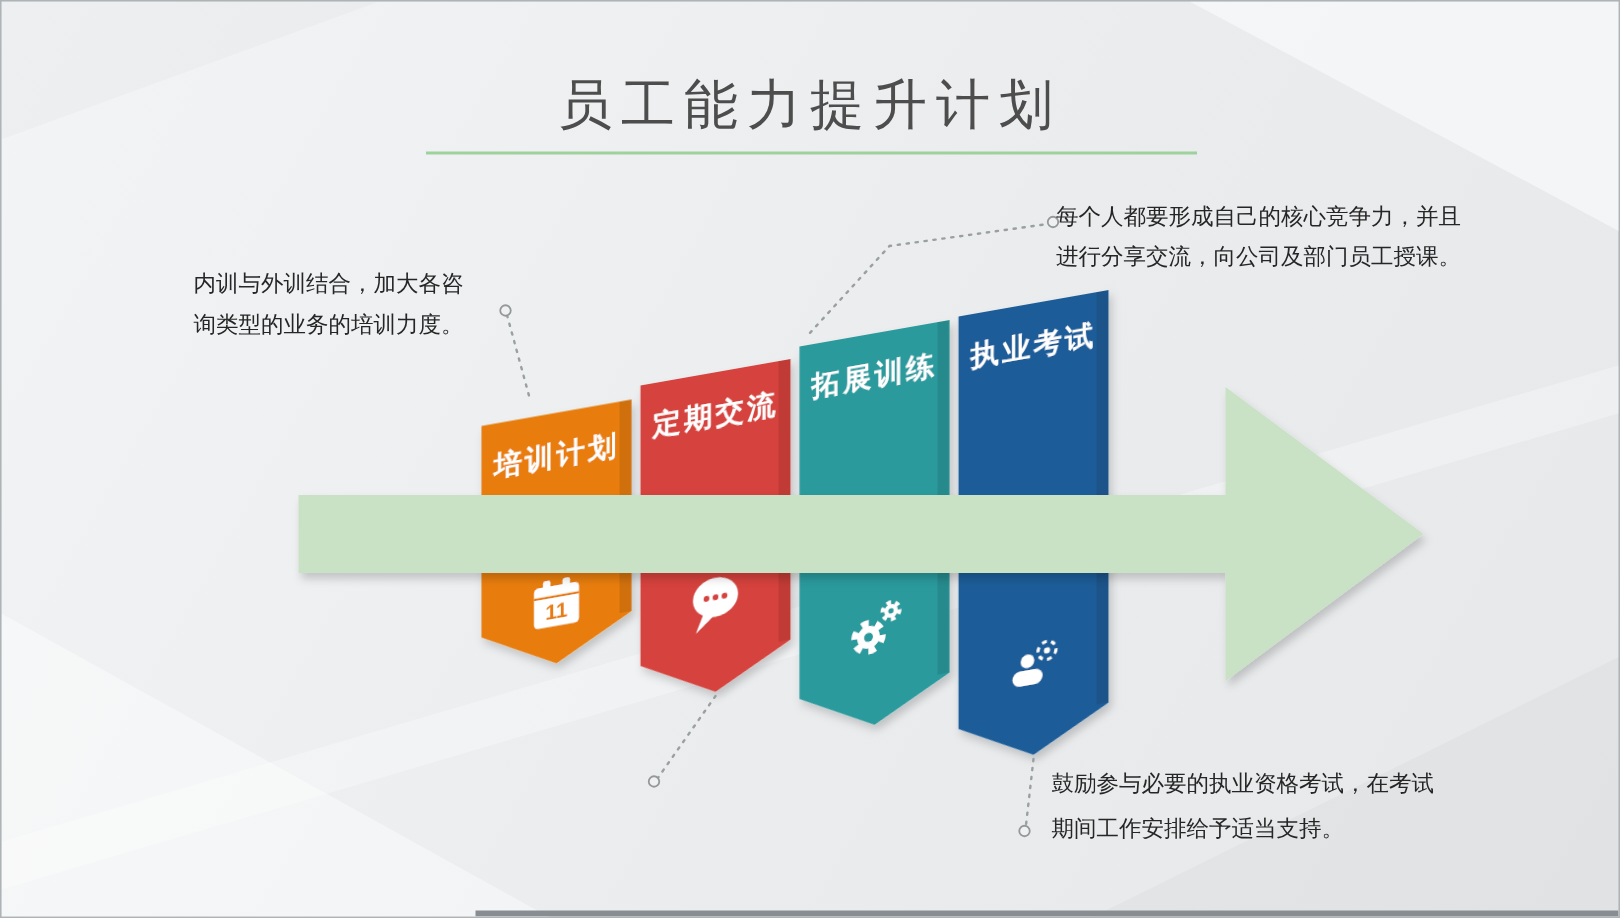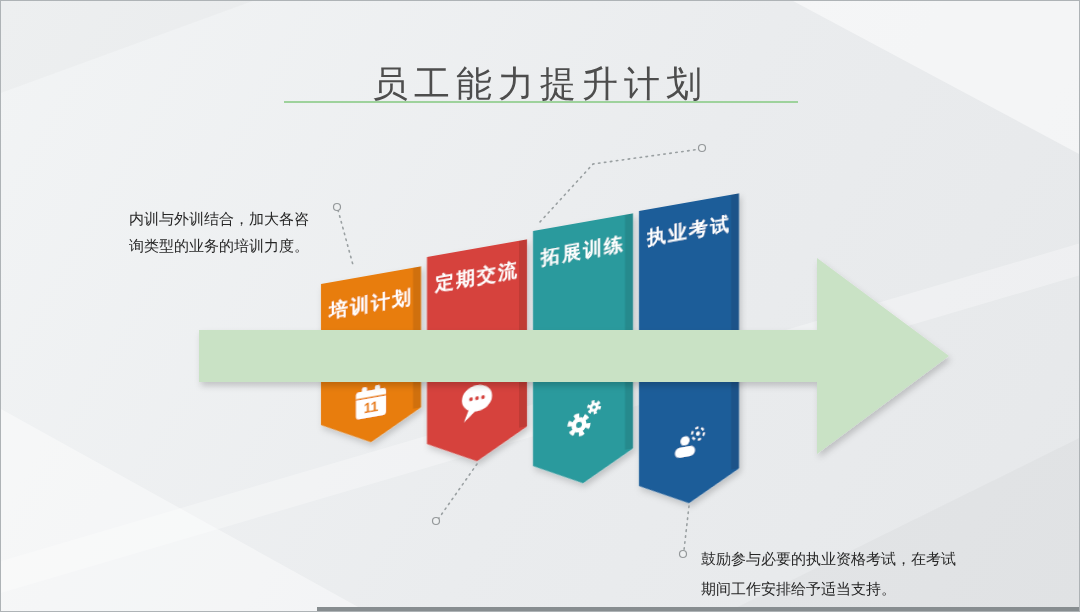--- a/index.html
+++ b/index.html
@@ -6,31 +6,31 @@
   body{font-family:"Liberation Sans",sans-serif;background:#dfe1e3;}
   .slide{
     position:relative;width:1080px;height:612px;overflow:hidden;
     box-sizing:border-box;border:1px solid #aeb3b6;
     background:linear-gradient(120deg,#f2f4f5 0%,#eaecee 55%,#e6e8ea 100%);
   }
   .diagram-svg{position:absolute;left:0;top:0;width:1080px;height:612px;}
   .title{
     position:absolute;top:46px;left:0;right:0;height:46px;
     text-align:center;font-family:"Liberation Serif","DejaVu Serif",serif;
-    font-size:36px;line-height:46px;color:#4d4d4d;letter-spacing:6px;font-weight:500;margin-top:14px;
+    font-size:36px;line-height:46px;color:#4d4d4d;letter-spacing:6px;font-weight:500;
   }
   .divider{position:absolute;top:100px;left:283px;width:514px;height:2px;background:#9ed29c;}
   .callout{
     position:absolute;font-family:"Liberation Serif","DejaVu Serif",serif;
     color:#262626;font-size:15px;
   }
-  .callout.tl{left:128px;top:176px;width:184px;line-height:27px;text-align:left;margin-top:29px;}
+  .callout.tl{left:128px;top:176px;width:184px;line-height:27px;text-align:left;}
   .callout.tr{left:703px;top:131px;width:274px;line-height:27px;text-align:left;}
   .callout.bl{left:92px;top:422px;width:244px;line-height:31px;text-align:center;}
-  .callout.br{left:700px;top:543px;width:259px;line-height:30px;text-align:left;}
+  .callout.br{left:700px;top:507px;width:259px;line-height:30px;text-align:left;}
   .step-label{
     font-family:"Liberation Serif","DejaVu Serif",serif;
     font-size:19px;font-weight:bold;fill:#ffffff;letter-spacing:2px;text-anchor:middle;
   }
   .icon-num{font-family:"Liberation Sans",sans-serif;font-size:14px;font-weight:bold;text-anchor:middle;}
   .connector{fill:none;stroke:#9aa0a2;stroke-width:1.6;stroke-dasharray:1.5 4.5;stroke-linecap:round;}
   .connector-dot{fill:#eef0f1;stroke:#94989a;stroke-width:1.2;}
   .bottom-edge{position:absolute;left:316px;right:0;bottom:0;height:4px;background:#878d90;}
 </style>
 </head>
@@ -119,16 +119,17 @@
 
       <line class="connector" x1="688" y1="505" x2="683" y2="549"></line>
       <circle class="connector-dot" cx="682" cy="553" r="3.5"></circle>
     </g>
   </svg>
 
   <div class="title">员工能力提升计划</div>
   <div class="divider"></div>
 
   <div class="callout tl">内训与外训结合，加大各咨询类型的业务的培训力度。</div>
+  <div class="callout tr">每个人都要形成自己的核心竞争力，并且进行分享交流，向公司及部门员工授课。</div>
   <div class="callout br">鼓励参与必要的执业资格考试，在考试期间工作安排给予适当支持。</div>
 
   <div class="bottom-edge"></div>
 </div>
 
 </body></html>

